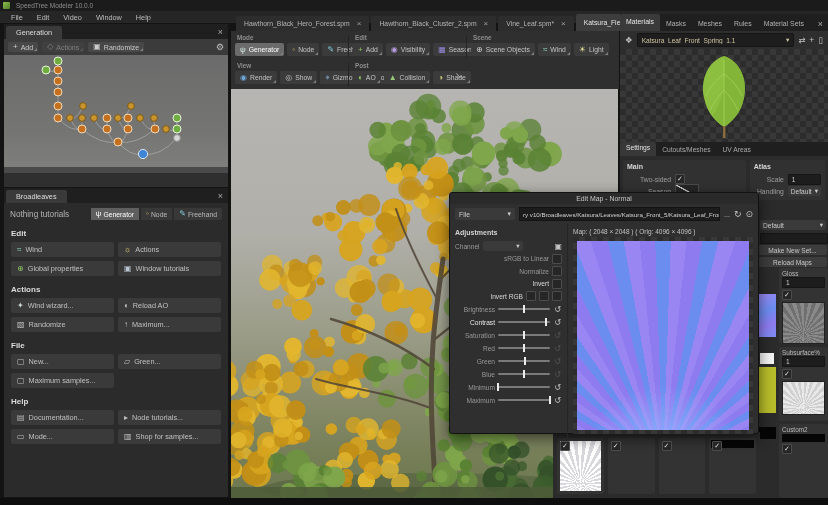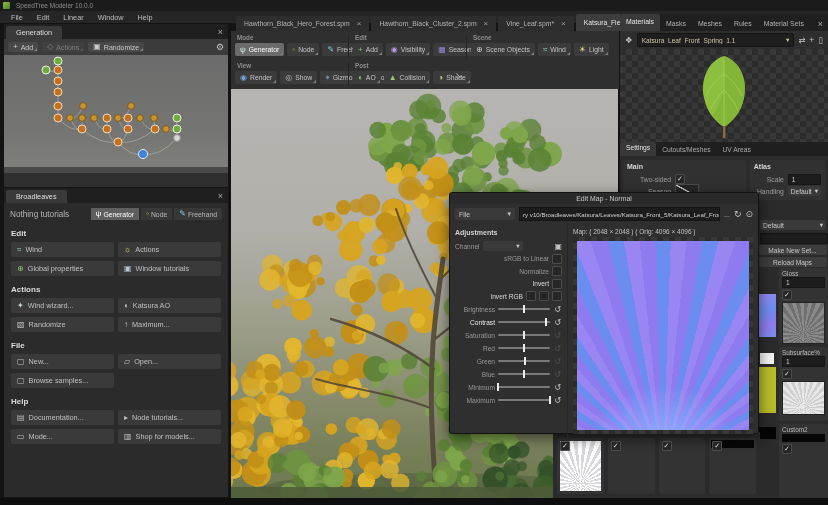--- a/index.html
+++ b/index.html
@@ -146,21 +146,21 @@
 
 <div id="root">
 
   <div id="titlebar">
     <span id="applogo"></span>
     <span>SpeedTree Modeler 10.0.0</span>
   </div>
   <div id="menubar">
       <span class="menu-item">File</span>
       <span class="menu-item">Edit</span>
-      <span class="menu-item">Linear</span>
+      <span class="menu-item">Video</span>
       <span class="menu-item">Window</span>
       <span class="menu-item">Help</span>
     </div>
 
   <div id="genPanel">
     <div class="tabrow">
       <span class="ptab">Generation</span>
       <span class="xclose">×</span>
     </div>
     <div id="genToolbar">
@@ -282,67 +282,67 @@
       </div>
     <div class="sec">
         <div class="secTitle">Actions</div>
       <div class="grid2">
           <div class="pbtn">
             <span class="ic" style="color: rgb(200, 216, 208);">✦</span>
             <span>Wind wizard...</span>
           </div>
           <div class="pbtn">
             <span class="ic" style="color: rgb(192, 192, 192);">◐</span>
-            <span>Katsura AO</span>
+            <span>Reload AO</span>
           </div>
           <div class="pbtn">
             <span class="ic" style="color: rgb(192, 192, 192);">▧</span>
             <span>Randomize</span>
           </div>
           <div class="pbtn">
             <span class="ic" style="color: rgb(192, 192, 192);">↑</span>
             <span>Maximum...</span>
           </div>
         </div>
       </div>
     <div class="sec">
         <div class="secTitle">File</div>
       <div class="grid2">
           <div class="pbtn">
             <span class="ic" style="color: rgb(192, 192, 192);">▢</span>
             <span>New...</span>
           </div>
           <div class="pbtn">
             <span class="ic" style="color: rgb(192, 192, 192);">▱</span>
-            <span>Open...</span>
+            <span>Green...</span>
           </div>
           <div class="pbtn">
             <span class="ic" style="color: rgb(192, 192, 192);">▢</span>
-            <span>Browse samples...</span>
+            <span>Maximum samples...</span>
           </div>
         </div>
       </div>
     <div class="sec">
         <div class="secTitle">Help</div>
       <div class="grid2">
           <div class="pbtn">
             <span class="ic" style="color: rgb(192, 192, 192);">▤</span>
             <span>Documentation...</span>
           </div>
           <div class="pbtn">
             <span class="ic" style="color: rgb(192, 192, 192);">▸</span>
             <span>Node tutorials...</span>
           </div>
           <div class="pbtn">
             <span class="ic" style="color: rgb(192, 192, 192);">▭</span>
             <span>Mode...</span>
           </div>
           <div class="pbtn">
             <span class="ic" style="color: rgb(192, 192, 192);">▥</span>
-            <span>Shop for models...</span>
+            <span>Shop for samples...</span>
           </div>
         </div>
       </div>
   </div>
 
   <div id="doctabs">
       <div class="dtab">
         <span>Hawthorn_Black_Hero_Forest.spm</span>
         <span class="tx">×</span>
       </div>

